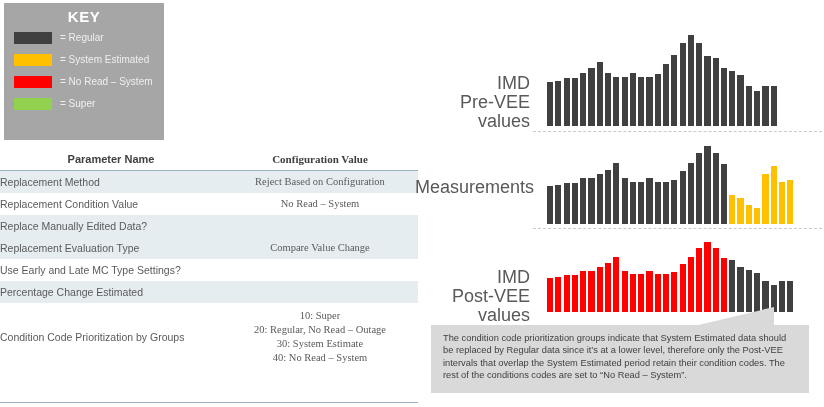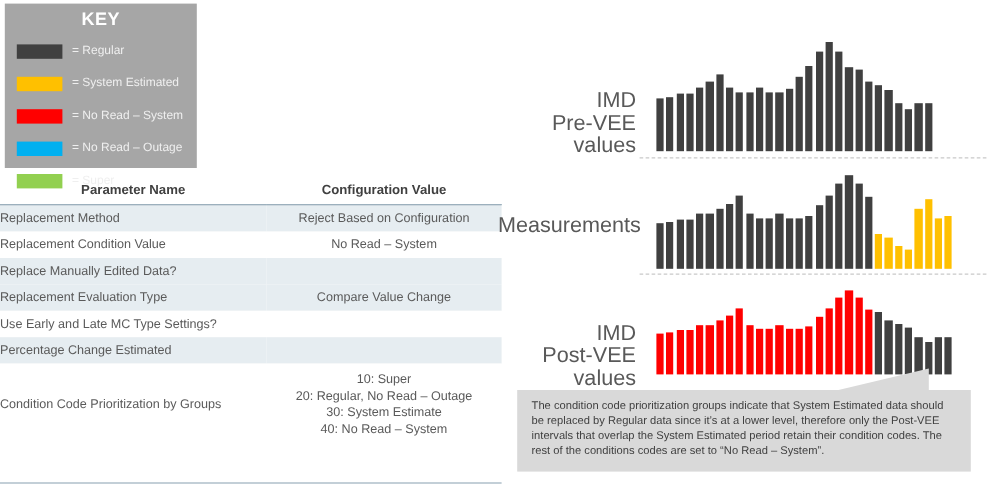--- a/index.html
+++ b/index.html
@@ -4,30 +4,30 @@
 <style>
   html,body{margin:0;padding:0;background:#ffffff;}
   body{width:824px;height:407px;position:relative;overflow:hidden;
        font-family:"Liberation Sans","DejaVu Sans",sans-serif;color:#595959;}
 
   
   #key-panel{position:absolute;left:4px;top:3px;width:160px;height:137px;
              background:#a6a6a6;}
   #key-title{text-align:center;color:#ffffff;font-size:15px;font-weight:700;
              letter-spacing:.5px;padding-top:5px;}
-  .key-row{display:flex;align-items:center;height:19px;margin:8px 0 0 10px;}
+  .key-row{display:flex;align-items:center;height:19px;margin:3px 0 0 10px;}
   .key-swatch{width:38px;height:12px;flex:0 0 38px;}
   .key-label{margin-left:8px;font-size:10px;color:#efefef;white-space:nowrap;}
 
   
   #param-table{position:absolute;left:0px;top:148px;width:418px;
                border-collapse:collapse;font-size:10.5px;}
   #param-table td,#param-table th{padding:0;margin:0;}
   #param-table .c-name{width:222px;}
-  #param-table .c-val{width:196px;text-align:center;}
+  #param-table .c-val{width:196px;text-align:center;font-family:Liberation Serif, serif;}
   .thead-row th{font-weight:700;color:#404040;font-size:11px;height:22px;
                 border-bottom:1.3px solid #9cb0bd;vertical-align:middle;}
   .trow{height:22px;}
   .trow td{vertical-align:middle;color:#5a5a5a;}
   .band{background:#e6edf1;}
   .plain{background:#ffffff;}
   .tall td{height:68px;line-height:14px;}
   .val-multi{white-space:pre-line;}
   #table-bottom-rule{position:absolute;left:0px;top:402px;width:418px;height:1.3px;
                      background:#9cb0bd;}
@@ -59,24 +59,20 @@
         <div class="key-swatch" style="background: rgb(64, 64, 64);"></div>
         <div class="key-label">= Regular</div>
       </div>
       <div class="key-row">
         <div class="key-swatch" style="background: rgb(255, 192, 0);"></div>
         <div class="key-label">= System Estimated</div>
       </div>
       <div class="key-row">
         <div class="key-swatch" style="background: rgb(255, 0, 0);"></div>
         <div class="key-label">= No Read – System</div>
-      </div>
-      <div class="key-row">
-        <div class="key-swatch" style="background: rgb(0, 176, 240);"></div>
-        <div class="key-label">= No Read – Outage</div>
       </div>
       <div class="key-row">
         <div class="key-swatch" style="background: rgb(146, 208, 80);"></div>
         <div class="key-label">= Super</div>
       </div>
     </div>
 </div>
 
 <table id="param-table">
   <thead>

